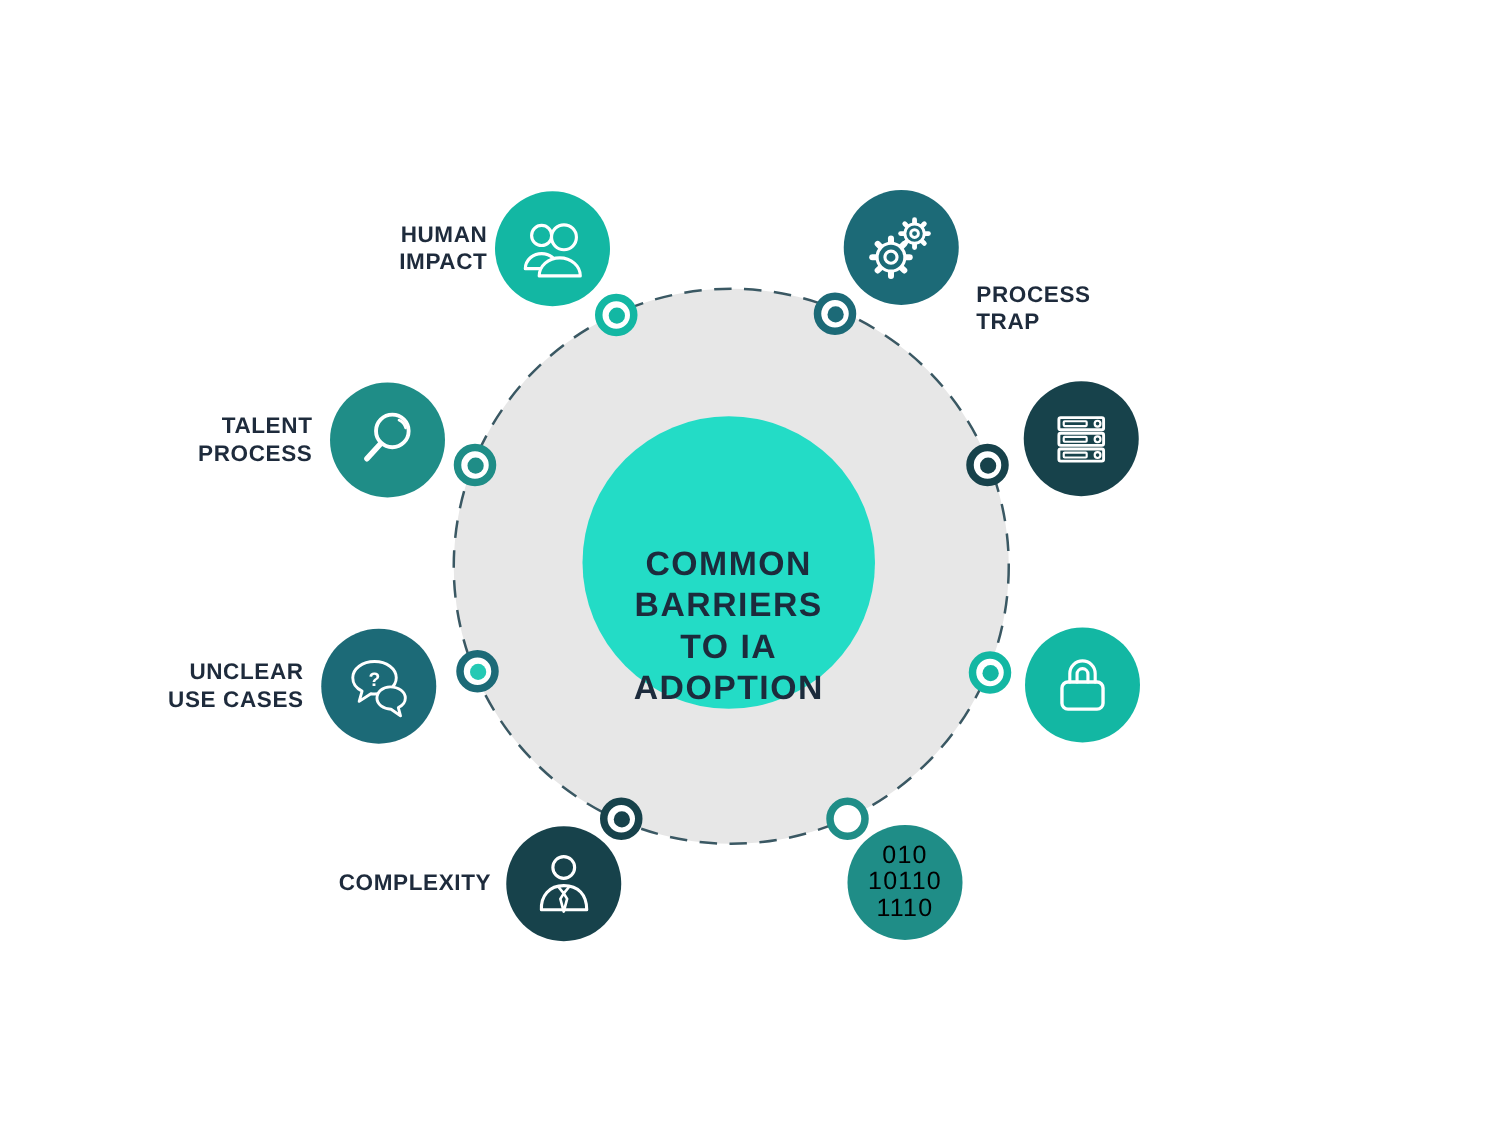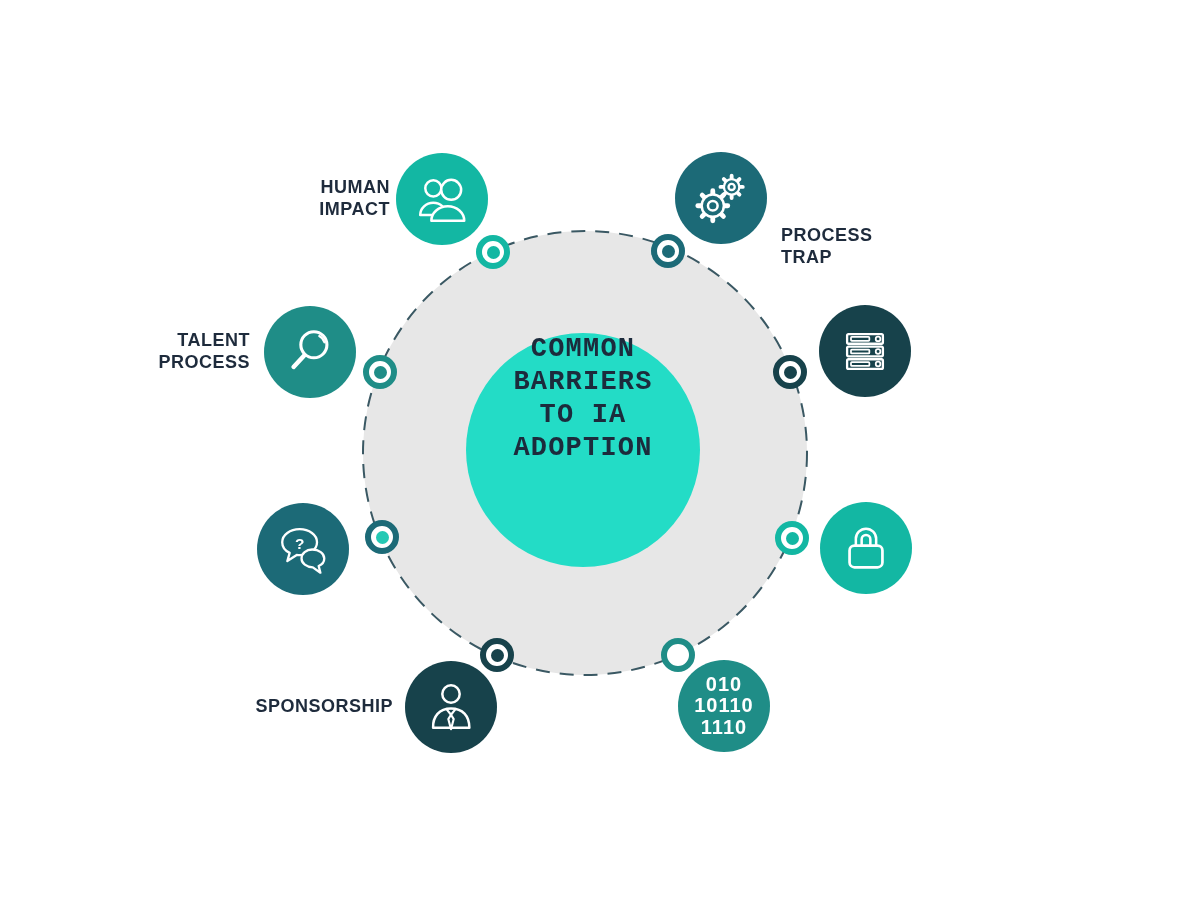--- a/index.html
+++ b/index.html
@@ -5,21 +5,21 @@
   html,body { margin:0; padding:0; background:#ffffff; }
   .stage {
     position:relative; width:1200px; height:900px; background:#ffffff;
     font-family:"Liberation Sans", sans-serif; overflow:hidden;
   }
   .ring-svg { position:absolute; left:0; top:0; }
 
   .center-circle {
     position:absolute; left:466px; top:333px; width:234px; height:234px;
     border-radius:50%; background:#23DCC6;
-    display:flex; align-items:flex-start; justify-content:center;font-family:Liberation Mono, monospace;
+    display:flex; align-items:flex-end; justify-content:center;
   }
   .center-title {
     font-size:27px; font-weight:800; color:#1C2B3C; text-align:center;
     line-height:1.22; letter-spacing:1.2px; white-space:pre-line;
   }
 
   .node-circle {
     position:absolute; width:92px; height:92px; border-radius:50%;
     display:flex; align-items:center; justify-content:center;
   }
@@ -71,21 +71,21 @@
   .mpos-2 { left:651px; top:234px; }
   .mpos-3 { left:363px; top:355px; }
   .mpos-4 { left:773px; top:355px; }
   .mpos-5 { left:365px; top:520px; }
   .mpos-6 { left:775px; top:521px; }
   .mpos-7 { left:480px; top:638px; }
   .mpos-8 { left:661px; top:638px; }
 
   .icon-svg { display:block; }
   .binary-text {
-    color:#ffffff; font-size:20px; font-weight:700; text-align:center;
+    color:#000000; font-size:20px; font-weight:400; text-align:center;
     line-height:1.08; letter-spacing:1px; white-space:pre-line;
   }
 </style>
 </head>
 <body>
 
 <div class="stage">
 
   <svg class="ring-svg" width="1200" height="900">
     <circle cx="585" cy="453" r="222" fill="#E7E7E7" stroke="#3A5863" stroke-width="2" stroke-dasharray="14 10"></circle>
@@ -199,20 +199,22 @@
 
   <div class="node-circle bg-dark pos-unclear">
     <svg class="icon-svg" width="58" height="58" viewBox="0 0 60 60">
       <g fill="none" stroke="#FFFFFF" stroke-width="2.4" stroke-linejoin="round">
         <path d="M26.5 9.5 C16.5 9.5 8.5 15.5 8.5 23 C8.5 27.8 11.5 31.8 16.2 34 L13.8 42.5 L23.5 36.2 C24.5 36.35 25.5 36.4 26.5 36.4 C36.5 36.4 44.5 30.4 44.5 23 C44.5 15.5 36.5 9.5 26.5 9.5 Z"></path>
         <path d="M39.5 30.5 C46.5 30.5 52 34.6 52 39.8 C52 43.2 49.7 46.1 46.2 47.6 L48 54.5 L40.2 49 C33.6 48.7 28.5 44.9 28.5 39.8 C28.5 34.6 33.3 30.5 39.5 30.5 Z" fill="#1C6A77"></path>
       </g>
       <text x="26.5" y="29.5" text-anchor="middle" font-size="16" font-weight="bold" fill="#FFFFFF" font-family="Liberation Sans, sans-serif">?</text>
     </svg>
   </div>
+  <div class="node-label align-right lbl-unclear">UNCLEAR
+USE CASES</div>
 
   <div class="node-circle bg-bright pos-isolated">
     <svg class="icon-svg" width="58" height="58" viewBox="0 0 60 60">
       <g fill="none" stroke="#FFFFFF" stroke-linecap="round" stroke-linejoin="round">
         <path d="M19.5 27.5 V20.5 A10.5 10.5 0 0 1 40.5 20.5 V27.5" stroke-width="2.6"></path>
         <path d="M25.5 27.5 V21 A4.5 4.5 0 0 1 34.5 21 V27.5" stroke-width="2.6"></path>
         <rect x="13" y="27.5" width="34" height="22.5" rx="5" stroke-width="2.8"></rect>
       </g>
     </svg>
   </div>
@@ -220,21 +222,21 @@
   <div class="node-circle bg-darkest pos-sponsorship">
     <svg class="icon-svg" width="58" height="58" viewBox="0 0 60 60">
       <g fill="none" stroke="#FFFFFF" stroke-linecap="round" stroke-linejoin="round">
         <circle cx="30" cy="16.5" r="9" stroke-width="2.6"></circle>
         <path d="M11.5 51.5 C11 40 18 31.5 30 31.5 C42 31.5 49 39 49 51.5 Z" stroke-width="2.6"></path>
         <path d="M25.5 32.5 L30 38 L34.5 32.5" stroke-width="2.2"></path>
         <path d="M30 38 L27.2 42.5 L30 53 L32.8 42.5 Z" stroke-width="2.2"></path>
       </g>
     </svg>
   </div>
-  <div class="node-label align-right lbl-sponsorship">SPONSORSHIP</div>
+  <div class="node-label align-right lbl-sponsorship">COMPLEXITY</div>
 
   <div class="node-circle bg-medium pos-technical">
     <div class="binary-text">010
 10110
 1110</div>
   </div>
 
 </div>
 
 </body></html>

